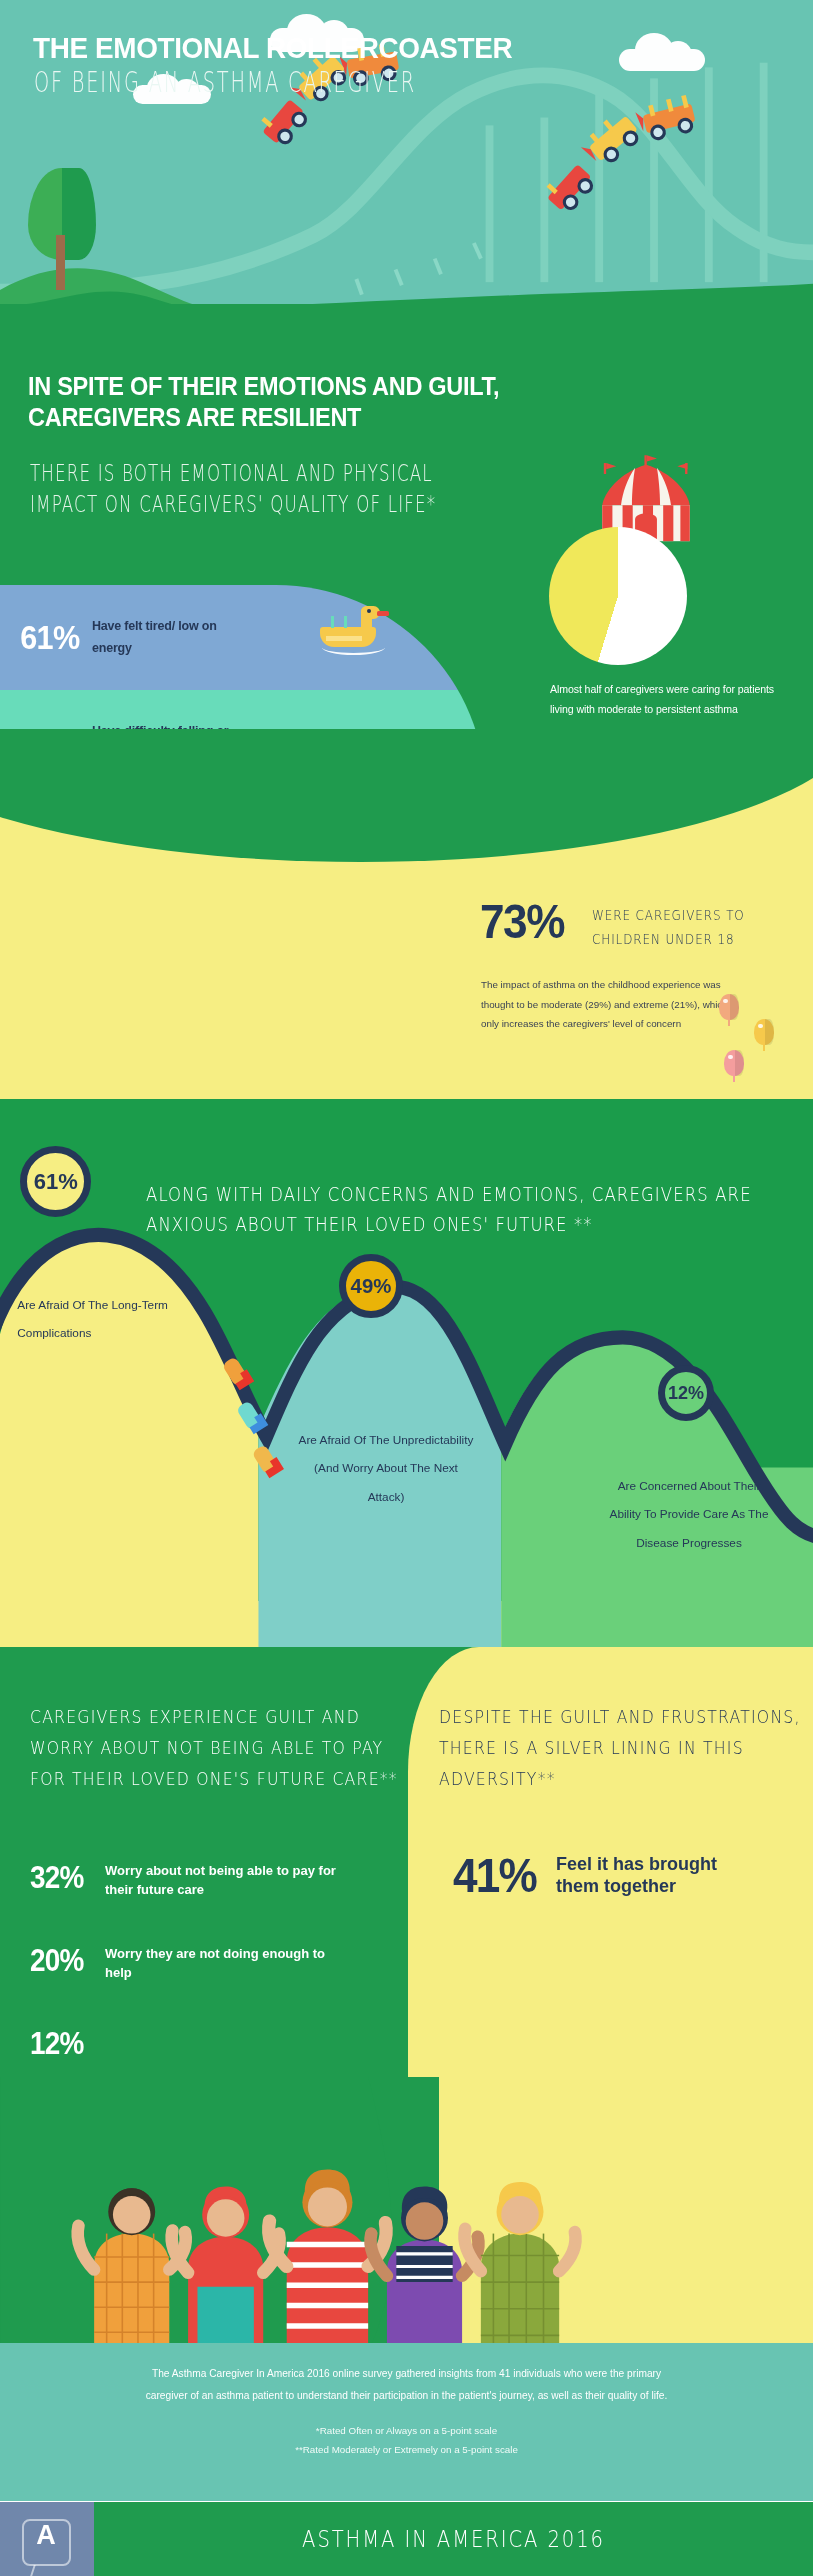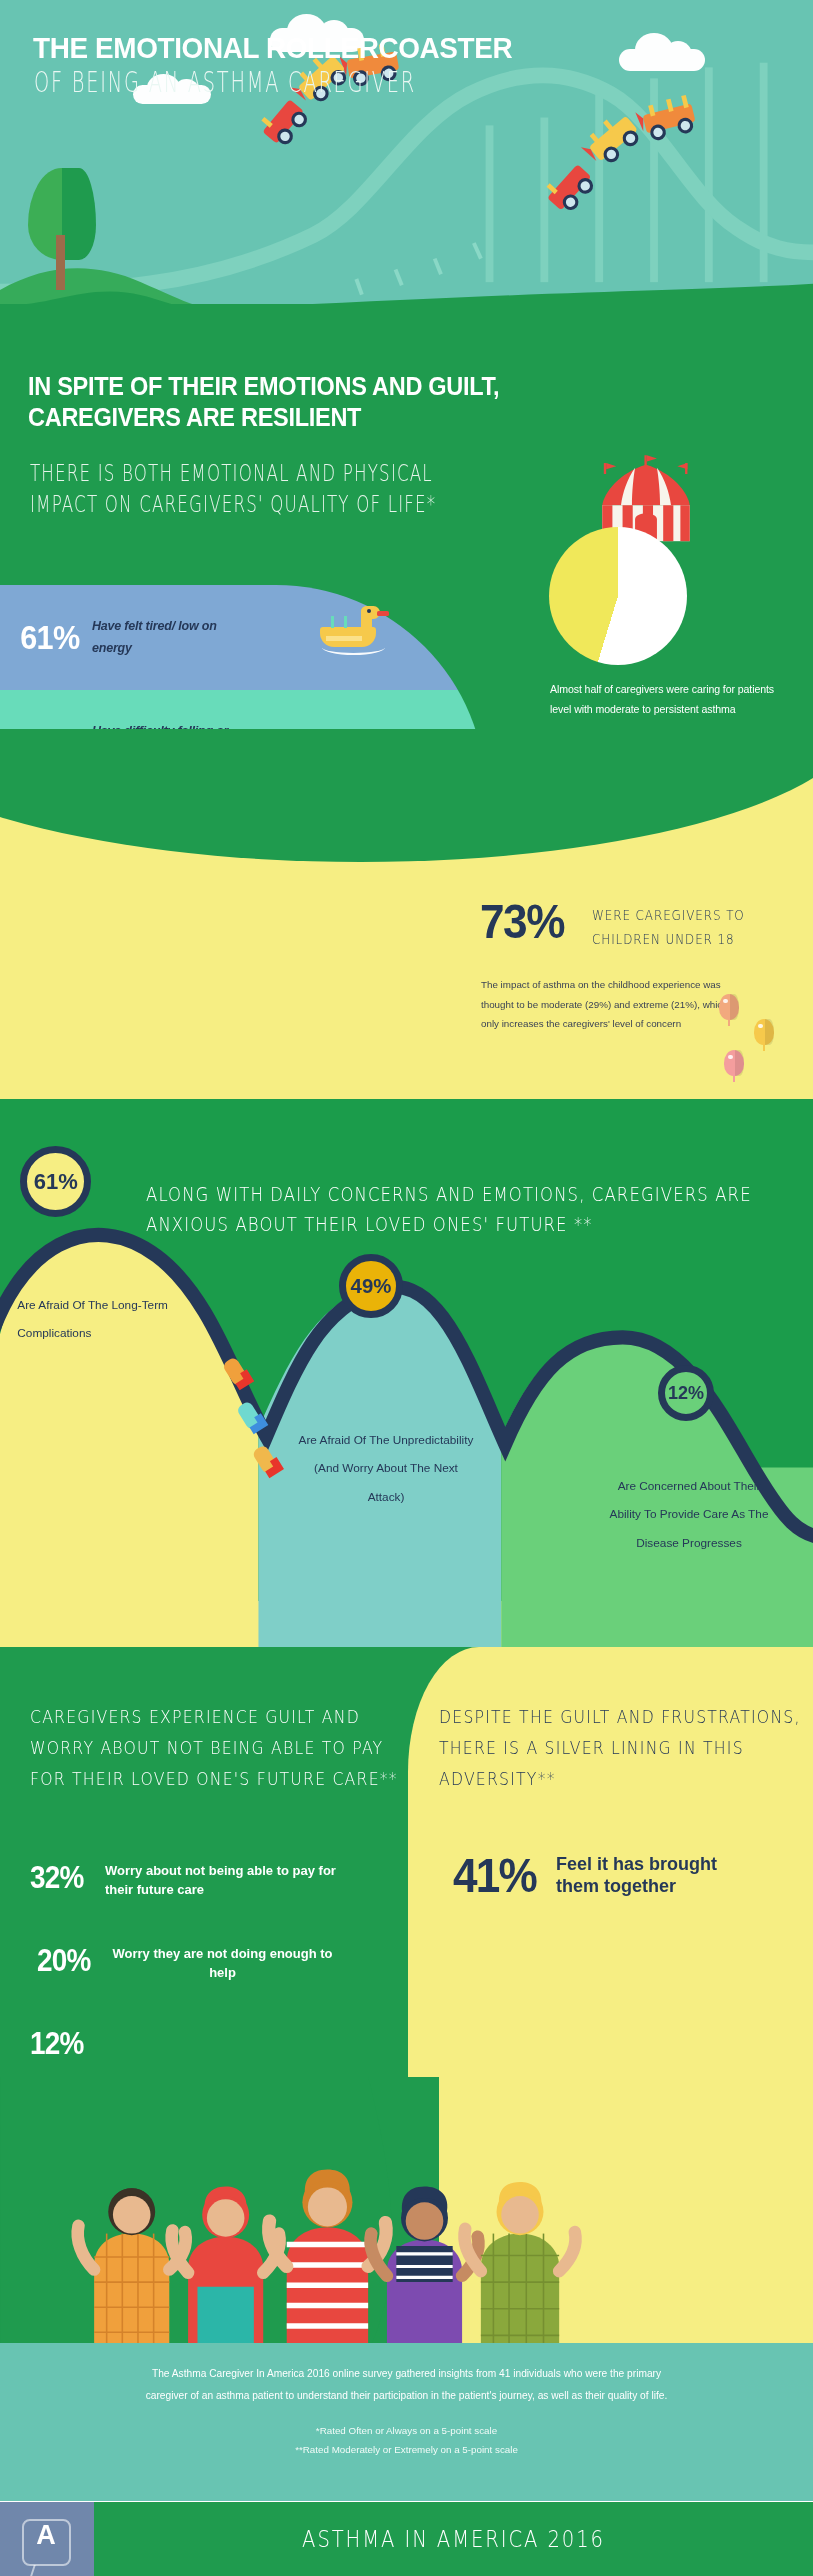--- a/index.html
+++ b/index.html
@@ -64,21 +64,21 @@
   .stat-blob { position:absolute; left:0; top:585px; width:486px; height:420px;
      border-radius:0 210px 210px 0; overflow:hidden; }
   .stat-row { position:absolute; left:0; width:486px; display:flex; align-items:center; }
   .stat-row .pct {
     width:92px; text-align:right; padding-right:14px;
     font-size:34px; font-weight:bold; color:#ffffff; letter-spacing:-0.8px;
     transform:scaleX(0.9); transform-origin:right center;
   }
   .stat-row .lbl {
     font-size:12.5px; font-weight:bold; color:#253858; line-height:1.7;
-    letter-spacing:-0.2px; max-width:165px;font-style:italic;
+    letter-spacing:-0.2px; max-width:165px;
   }
   .r1 { top:0;   height:105px; background:#7fa8d4; }
   .r2 { top:105px; height:105px; background:#68dcba; }
   .r3 { top:210px; height:105px; background:#7fa8d4; }
   .r4 { top:315px; height:105px; background:#68dcba; }
 
   
   .swan { position:absolute; width:72px; height:47px; }
   .swan .body { position:absolute; left:0; bottom:7.8px; width:56px; height:20.4px;
      background:#f6c94b; border-radius:3.1px 3.1px 14px 14px; }
@@ -151,21 +151,21 @@
   .sec5-right { position:absolute; left:408px; top:0; width:406px; height:564px; background:#f6ee83;
      border-radius:71px 0 0 0/125px 0 0 0; }
   .g-title { position:absolute; left:30px; top:1702px; width:368px;
      font-size:15.7px; color:#ffffff; line-height:1.75; letter-spacing:1.2px;
      font-family:"DejaVu Sans", sans-serif; font-weight:300;
      transform:scaleY(1.12); transform-origin:left top; }
   .g-row { position:absolute; left:30px; display:flex; align-items:flex-start; width:376px; }
   .g-row .pct { width:75px; font-size:31px; font-weight:bold; color:#ffffff; letter-spacing:-0.9px;
      transform:scaleX(0.9); transform-origin:left top; line-height:1.0; }
   .g-row .lbl { font-size:13px; font-weight:bold; color:#ffffff; line-height:1.45; max-width:235px; }
-  .gr1 { top:1862px; } .gr2 { top:1945px;text-align:center; } .gr3 { top:2028px; }
+  .gr1 { top:1862px; } .gr2 { top:1945px; } .gr3 { top:2028px; }
 
   .s-title { position:absolute; left:439px; top:1702px; width:368px;
      font-size:15.7px; color:#253858; line-height:1.75; letter-spacing:1.2px;
      font-family:"DejaVu Sans", sans-serif; font-weight:300;
      transform:scaleY(1.12); transform-origin:left top; }
   .s-row { position:absolute; display:flex; align-items:center; }
   .s-row .pct { font-size:49px; font-weight:bold; color:#253858; letter-spacing:-2px;
      transform:scaleX(0.9); transform-origin:left center; line-height:1.0; margin-right:11px; }
   .s-row .lbl { font-size:18px; font-weight:bold; color:#253858; line-height:1.2; max-width:172px; }
   .sr1 { left:453px; top:1851px; } .sr2 { left:453px; top:1966px; }
@@ -328,21 +328,21 @@
       <rect x="60" y="64" width="13" height="46"></rect>
       <rect x="86" y="64" width="13" height="46"></rect>
       <rect x="108" y="64" width="12" height="46"></rect>
     </g>
     <path d="M50,110 L50,82 C50,72 78,72 78,82 L78,110 Z" fill="#e8473f"></path>
   </svg>
 
   <div class="pie-wrap">
     <div class="pie"></div>
   </div>
-  <div class="pie-cap">Almost half of caregivers were caring for patients level with moderate to persistent asthma</div>
+  <div class="pie-cap">Almost half of caregivers were caring for patients living with moderate to persistent asthma</div>
 
   <div class="stat-blob">
     <div class="stat-row r1">
       <div class="pct">61%</div>
       <div class="lbl">Have felt tired/ low on energy</div>
     </div>
     <div class="stat-row r2">
       <div class="pct">61%</div>
       <div class="lbl">Have difficulty falling or staying asleep</div>
     </div>

